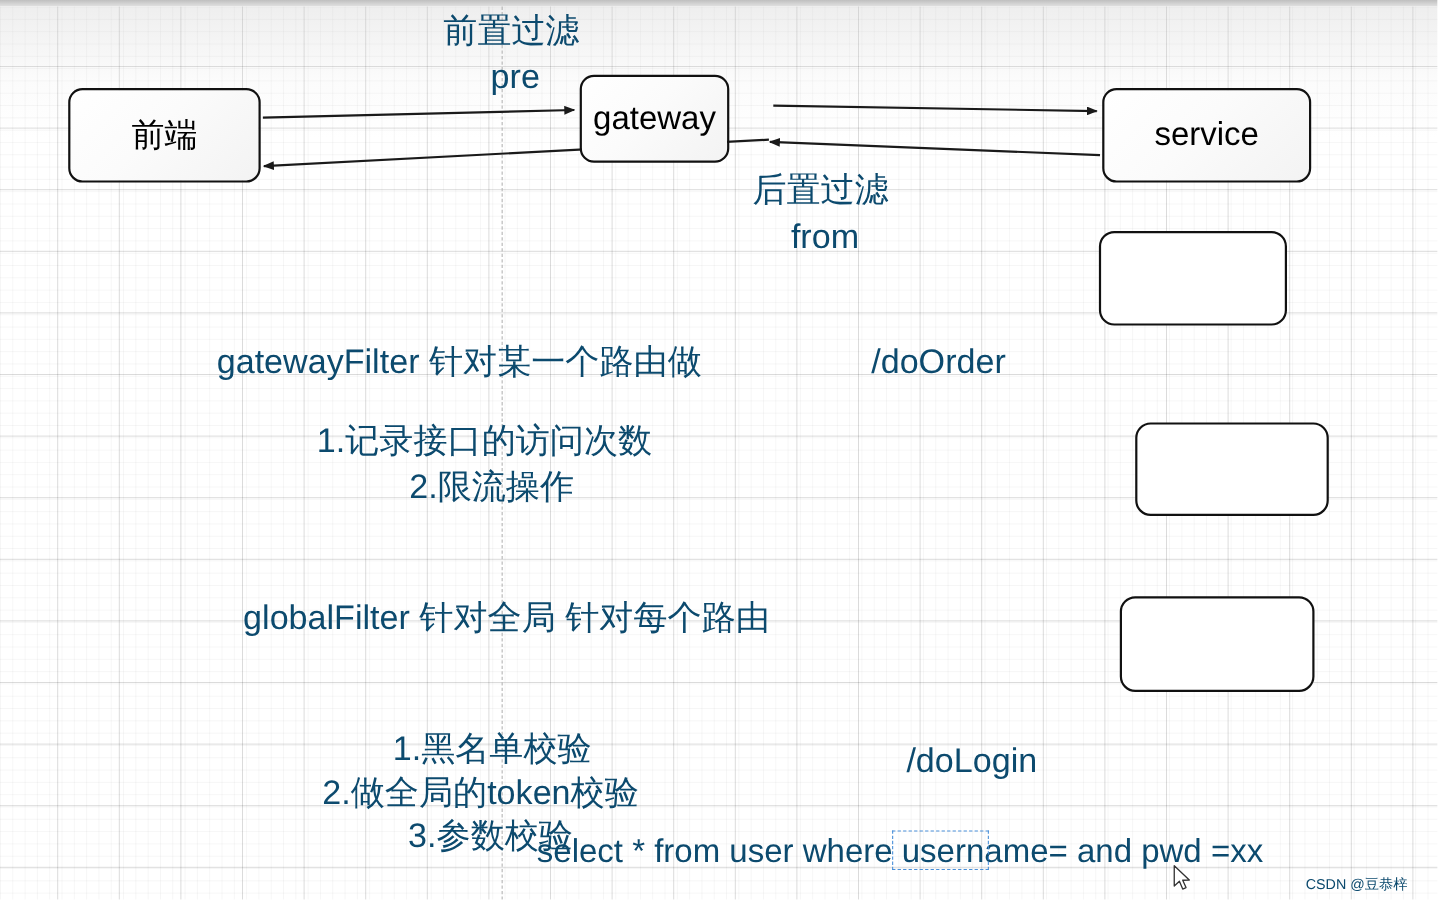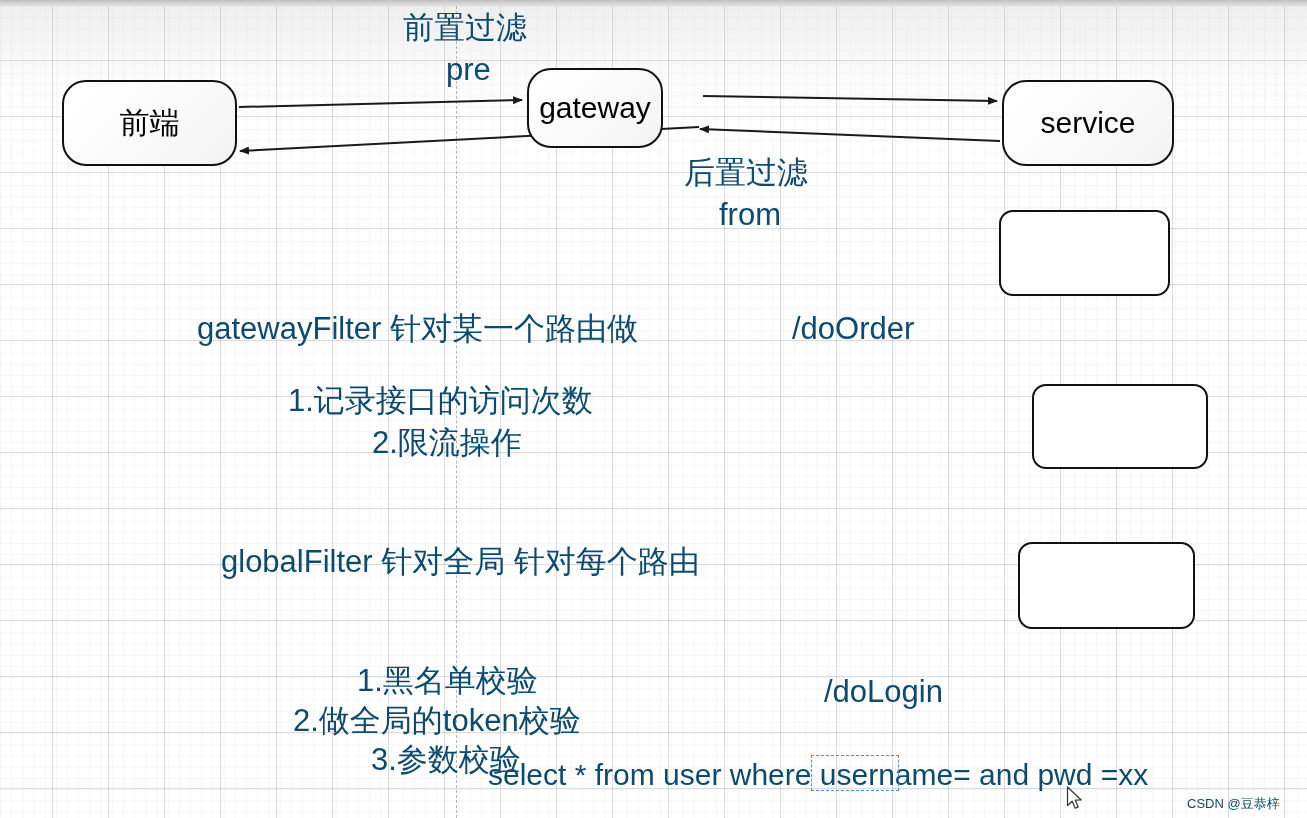--- a/index.html
+++ b/index.html
@@ -61,21 +61,21 @@
     width: 0;
     height: 812px;
     border-left: 1px dashed #b4b4b4;
   }
 
   
   .node {
     position: absolute;
     box-sizing: border-box;
     border: 2.2px solid #111111;
-    border-radius: 24px;
+    border-radius: 13px;
     background: linear-gradient(135deg, #ffffff 0%, #fbfbfb 45%, #f3f3f3 100%);
     display: flex;
     align-items: center;
     justify-content: center;
     color: #000000;
     white-space: nowrap;
   }
   .node.empty {
     border-width: 2px;
     border-radius: 14px;
@@ -148,21 +148,21 @@
       </g>
   </svg>
 
   <div id="node-layer">
       <div class="node" style="left: 62px; top: 80px; width: 175px; height: 86px; font-size: 30px;">
         <span>前端</span>
       </div>
       <div class="node" style="left: 527px; top: 68px; width: 136px; height: 80px; font-size: 30px;">
         <span>gateway</span>
       </div>
-      <div class="node" style="left: 1002px; top: 80px; width: 172px; height: 86px; font-size: 30px;">
+      <div class="node" style="left: 1002px; top: 80px; width: 190px; height: 86px; font-size: 30px;">
         <span>service</span>
       </div>
       <div class="node empty" style="left: 999px; top: 210px; width: 171px; height: 86px; font-size: 30px;">
         <span></span>
       </div>
       <div class="node empty" style="left: 1032px; top: 384px; width: 176px; height: 85px; font-size: 30px;">
         <span></span>
       </div>
       <div class="node empty" style="left: 1018px; top: 542px; width: 177px; height: 87px; font-size: 30px;">
         <span></span>

